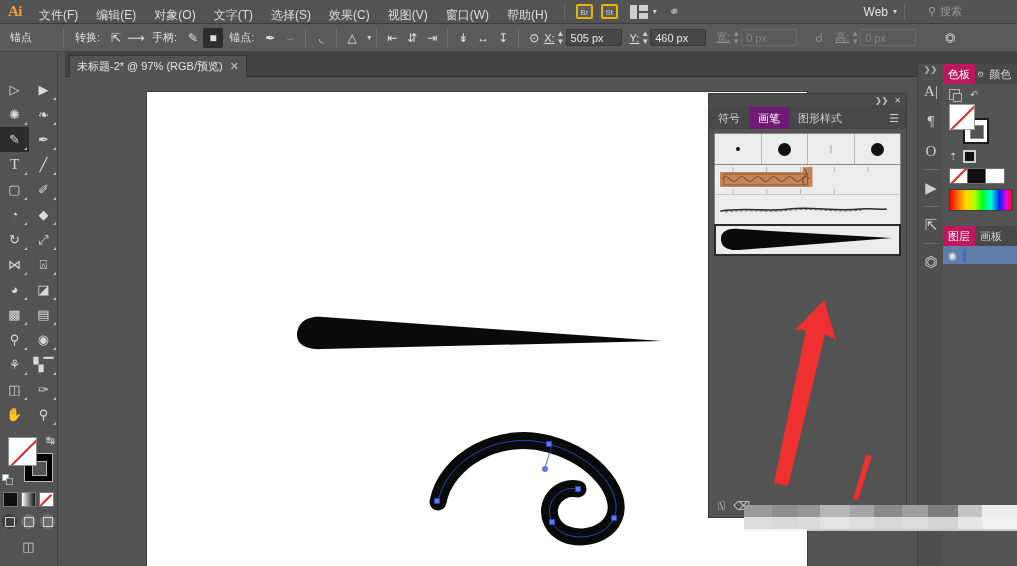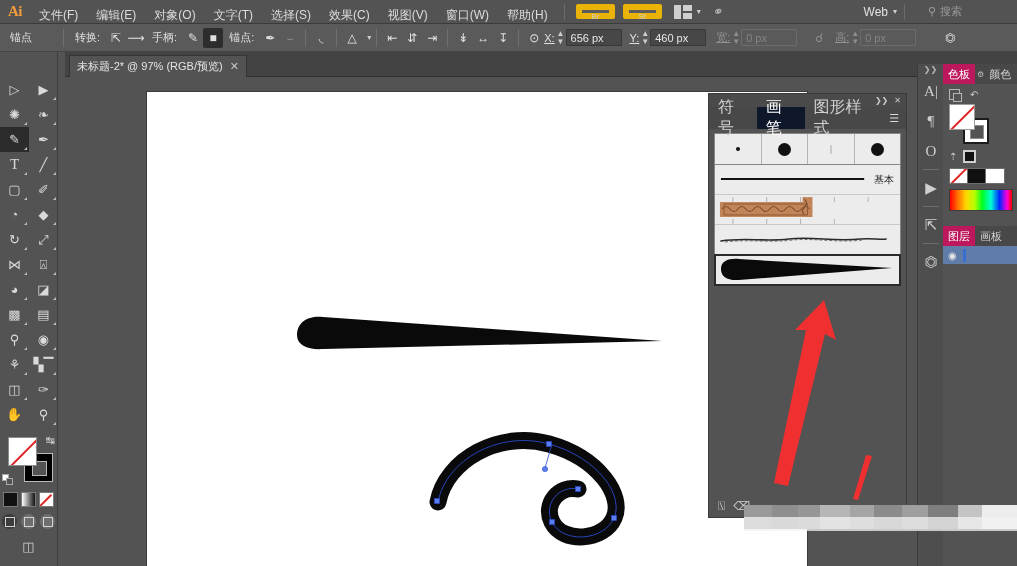--- a/index.html
+++ b/index.html
@@ -26,21 +26,21 @@
     color: #f59b3c; font-weight: bold; font-size: 15px;
     font-family: "Liberation Serif", serif;
     letter-spacing: -0.5px;
   }
   .menu-item {
     padding: 0 9px; height: 17px; line-height: 24px;
     color: #dcdcdc; font-size: 12px; white-space: nowrap;
   }
   .mb-sep { width: 1px; height: 16px; background: #6b6b6b; margin: 0 7px; }
   .sq-btn {
-    width: 39px; height: 15px; border: 6px solid #eab308;
+    width: 17px; height: 15px; border: 2px solid #eab308;
     color: #d0d0d0; font-size: 8px; text-align: center; line-height: 14px;
     border-radius: 2px; margin: 0 4px; background: #5c5c5c;
   }
   .arrange-ico { width: 18px; height: 14px; margin-left: 8px; position: relative; }
   .arrange-ico i { position: absolute; background: #cfcfcf; display: block; }
   .chev { margin-left: 5px; font-size: 8px; color: #cfcfcf; }
   .bird-ico { margin-left: 12px; font-size: 13px; color: #b9b9b9; transform: rotate(-15deg); }
   .mb-right { margin-left: auto; display: flex; align-items: center; }
   .ws-label { font-size: 12px; color: #e2e2e2; }
   .search-box {
@@ -163,23 +163,23 @@
     background: #535353; border: 1px solid #3c3c3c;
   }
   .bp-titlebar {
     height: 13px; background: #4a4a4a; display: flex;
     align-items: center; justify-content: flex-end; gap: 6px;
     padding-right: 5px; color: #c9c9c9; font-size: 8px;
   }
   .bp-tabs { height: 22px; display: flex; align-items: stretch; background: #484848; position: relative; }
   .bp-tab {
     padding: 0 9px; display: flex; align-items: center;
-    font-size: 16px; color: #d0d0d0; background: #484848;
-  }
-  .bp-tab.active { background: #0f172a; color: #fff; }
+    font-size: 11px; color: #d0d0d0; background: #484848;
+  }
+  .bp-tab.active { background: #701a75; color: #fff; }
   .bp-menu { margin-left: auto; padding: 0 7px; display: flex; align-items: center; font-size: 11px; color: #d8d8d8; }
   .bp-body { background: #535353; padding: 4px 5px 0; }
   .bp-row-top { display: flex; background: #ececec; border: 1px solid #868686; }
   .bp-dot-cell {
     flex: 1; height: 30px; display: flex; align-items: center; justify-content: center;
     border-right: 1px solid #b4b4b4; background: #ececec;
   }
   .bp-dot-cell:last-child { border-right: none; }
   .dot { border-radius: 50%; background: #111; }
   .bp-list { border: 1px solid #868686; border-top: none; background: #ececec; }
@@ -320,21 +320,21 @@
     <div class="tool-ico">⇥</div>
     <div class="c-sep"></div>
     <div class="tool-ico">↡</div>
     <div class="tool-ico">↔</div>
     <div class="tool-ico">↧</div>
     <div class="c-sep"></div>
     <div class="tool-ico">⊙</div>
     <span class="axis">X:</span>
     <span class="spin">▲<br>▼</span>
     <div class="numfield">
-      <span>656</span>
+      <span>505</span>
       <span>px</span>
     </div>
     <span class="axis" style="margin-left:8px;">Y:</span>
     <span class="spin">▲<br>▼</span>
     <div class="numfield">
       <span>460</span>
       <span>px</span>
     </div>
     <span class="axis" style="margin-left:10px;color:#949494;">宽:</span>
     <span class="spin" style="color:#8e8e8e;">▲<br>▼</span>
@@ -466,26 +466,20 @@
           </div>
         <div class="bp-dot-cell">
             <span class="dot" style="width:2px;height:9px;border-radius:1px;background:#c9c9c9;"></span>
           </div>
         <div class="bp-dot-cell">
             <span class="dot" style="width:13px;height:13px;"></span>
           </div>
       </div>
       <div class="bp-list">
 
-        <div class="bp-item">
-          <svg width="100%" height="30" viewBox="0 0 186 30" preserveAspectRatio="none">
-            <line x1="6" y1="14" x2="150" y2="14" stroke="#111" stroke-width="2.2"></line>
-          </svg>
-          <span class="bp-item-label">基本</span>
-        </div>
 
         <div class="bp-item">
           <svg width="100%" height="30" viewBox="0 0 186 30">
             <g stroke="#9a9a9a" stroke-width="0.7">
               <line x1="18" y1="2" x2="18" y2="7"></line>
                 <line x1="52" y1="2" x2="52" y2="7"></line>
               <line x1="86" y1="2" x2="86" y2="7"></line>
                 <line x1="120" y1="2" x2="120" y2="7"></line>
               <line x1="154" y1="2" x2="154" y2="7"></line>
               <line x1="18" y1="24" x2="18" y2="29"></line>

